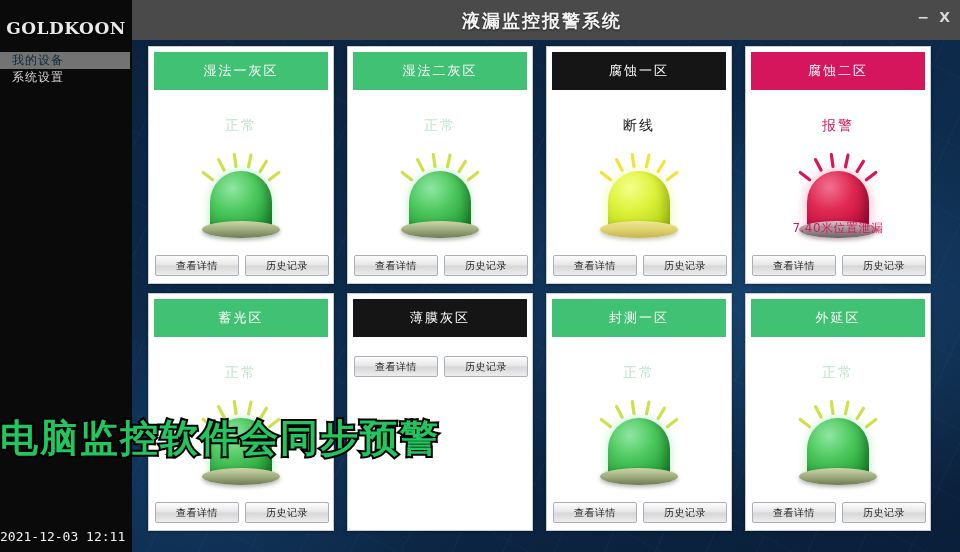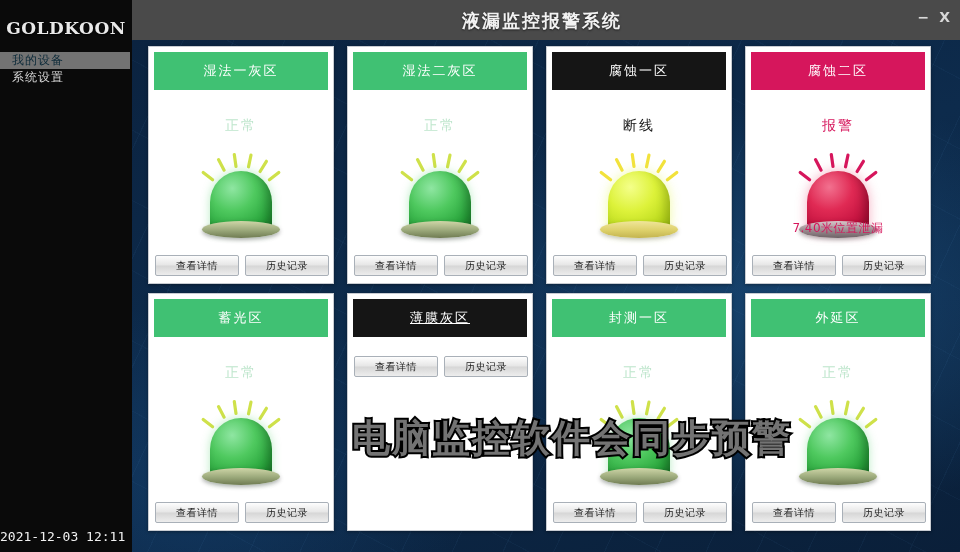--- a/index.html
+++ b/index.html
@@ -132,21 +132,21 @@
     height: 38px;
     margin: 5px 5px 17px 5px;
     display: flex;
     align-items: center;
     justify-content: center;
     color: #ffffff;
     font-size: 13px;
     letter-spacing: 2px;
   }
   .card-head.normal { background: #40c173; }
-  .card-head.offline { background: #151515; text-decoration: underline; }
+  .card-head.offline { background: #151515; }
   .card-head.broken  { background: #151515; }
   .card-head.alarm   { background: #d6165c; }
 
   .card-body {
     flex: 1;
     position: relative;
     display: flex;
     flex-direction: column;
     align-items: center;
     padding-top: 10px;
@@ -251,25 +251,25 @@
     border-radius: 2px;
     cursor: pointer;
     white-space: nowrap;
   }
 
   
   .caption {
     position: absolute;
     left: 0; top: 413px;
     width: 792px;
-    text-align: right;
+    text-align: left;
     font-size: 38px;
     font-weight: bold;
     letter-spacing: 2px;
-    color: #737373;
+    color: #22c55e;
     -webkit-text-stroke: 4px #000;
     paint-order: stroke fill;
     z-index: 20;
     pointer-events: none;
     white-space: nowrap;
   }
 </style>
 </head>
 <body>
 

